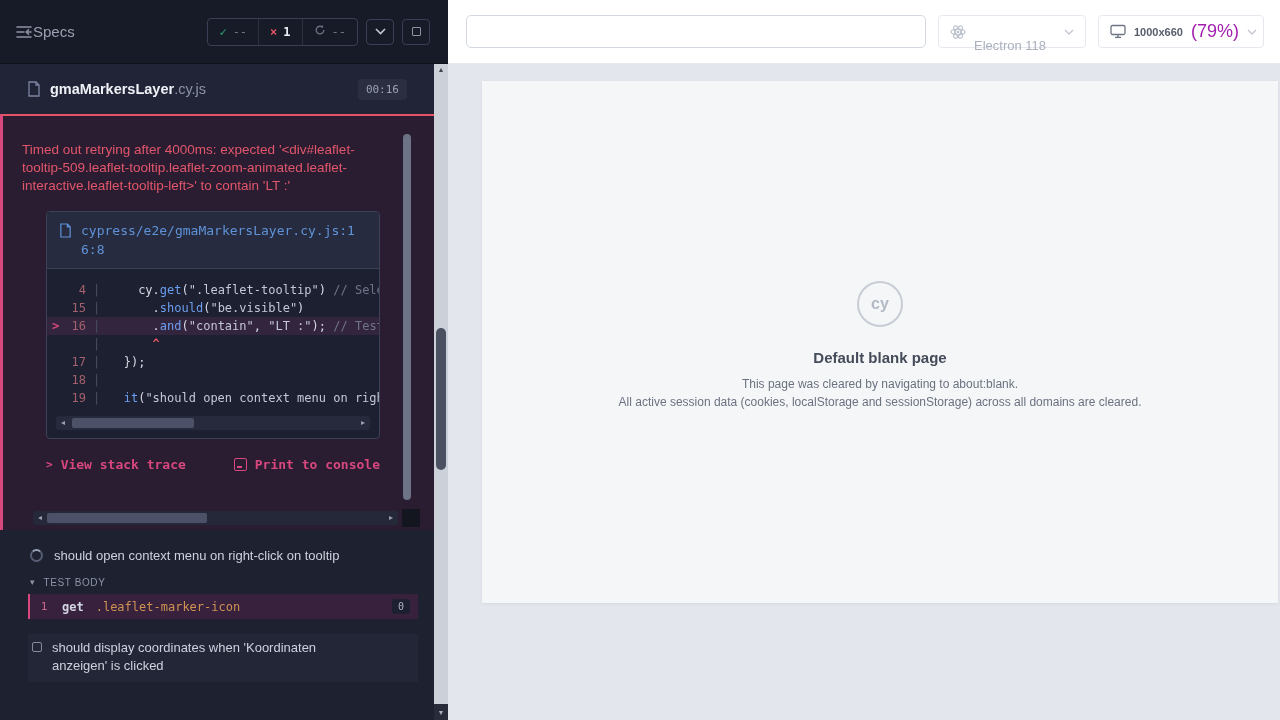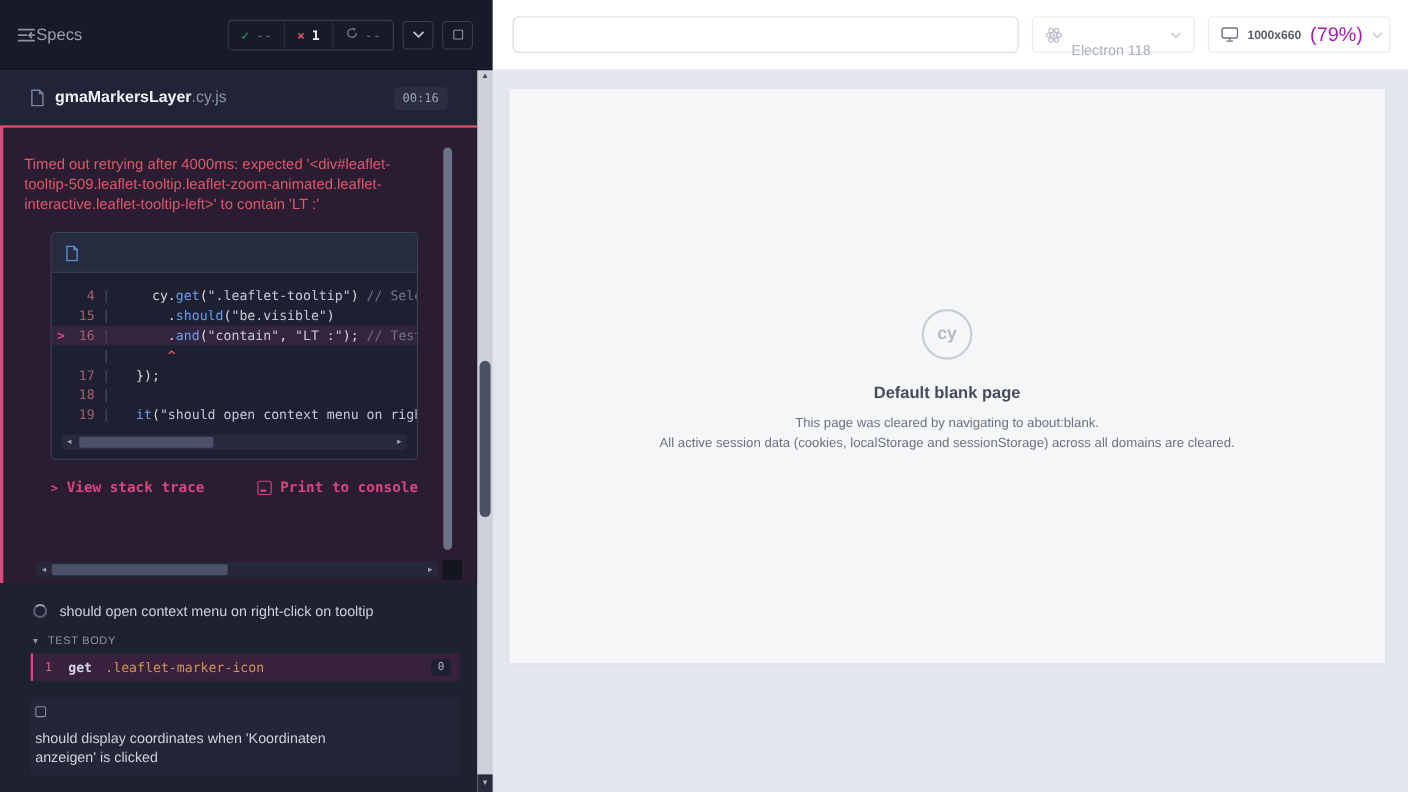--- a/index.html
+++ b/index.html
@@ -157,21 +157,20 @@
   .cmd-method { color:#d3d6e2; font-family:"DejaVu Sans Mono", monospace;
     font-size:12px; font-weight:bold; margin:0 12px 0 8px; }
   .cmd-msg { color:#cf9352; font-family:"DejaVu Sans Mono", monospace;
     font-size:12px; flex:1; }
   .cmd-badge { background:#1d2030; color:#aeb3c4; font-family:"DejaVu Sans Mono", monospace;
     font-size:10px; padding:2px 6px; border-radius:3px; }
   .test-pending {
     position:absolute; left:28px; top:570px; width:390px;
     background:#232637; display:flex; gap:10px; padding:5px 10px 7px 4px;
     cursor:pointer;
-    flex-direction:column;
   }
   .pending-square-icon { width:10px; height:10px; border:1.5px solid #868ca0;
     border-radius:2px; flex-shrink:0; margin-top:3px; }
   .pending-title { color:#ced1dd; font-size:13px; line-height:18px; max-width:322px; }
 
   
   .rep-scroll {
     position:absolute; left:434px; top:64px; width:14px; height:656px;
     background:#cbd0d9; cursor:pointer;
   }
@@ -208,21 +207,21 @@
     display:flex; align-items:center; gap:8px; padding:0 11px; cursor:pointer;
   }
   .monitor-icon { color:#6d7482; display:inline-flex; }
   .vp-size { color:#565d6b; font-size:11px; font-weight:bold; }
   .vp-scale { color:#a21caf; font-size:18px; flex:1; }
 
   
   .preview { position:absolute; left:448px; top:64px; width:832px; height:656px;
     background:#e3e7ed; }
   .aut-page {
-    position:absolute; left:15px; top:17px; width:796px; height:522px;
+    position:absolute; left:34px; top:17px; width:796px; height:522px;
     background:#f5f6f8; box-shadow:0 1px 3px rgba(0,0,0,0.06);
   }
   .aut-content { text-align:center; padding-top:200px; }
   .cy-logo {
     width:46px; height:46px; border-radius:50%; border:2px solid #c7ccd6;
     color:#b3bac6; font-size:16px; font-weight:bold;
     display:inline-flex; align-items:center; justify-content:center;
   }
   .aut-title { margin-top:22px; color:#454c59; font-size:15px; font-weight:bold; }
   .aut-line { font-size:12px; color:#6a7280; }
@@ -297,20 +296,21 @@
       <p class="err-msg">Timed out retrying after 4000ms: expected '&lt;div#leaflet-tooltip-509.leaflet-tooltip.leaflet-zoom-animated.leaflet-interactive.leaflet-tooltip-left&gt;' to contain 'LT :'</p>
 
       <div class="code-frame">
         <div class="cf-header">
           <span class="code-file-icon">
             <svg width="13" height="15" viewBox="0 0 14 16">
                 <path d="M2 1h7l3 3v11H2z" fill="none" stroke="currentColor" stroke-width="1.3"></path>
                 <path d="M9 1v3h3" fill="none" stroke="currentColor" stroke-width="1.3"></path>
               </svg>
           </span>
+          <a class="cf-link">cypress/e2e/gmaMarkersLayer.cy.js:16:8</a>
         </div>
         <div class="cf-body">
             <div class="code-line">
               <span class="mk"> </span>
               <span class="ln">4</span>
               <span class="pipe">|</span>
               <span class="code-text"><span class="tok-p">    cy.</span><span class="tok-fn">get</span><span class="tok-p">(</span><span class="tok-str">".leaflet-tooltip"</span><span class="tok-p">) </span><span class="tok-com">// Sele</span></span>
             </div>
             <div class="code-line">
               <span class="mk"> </span>

